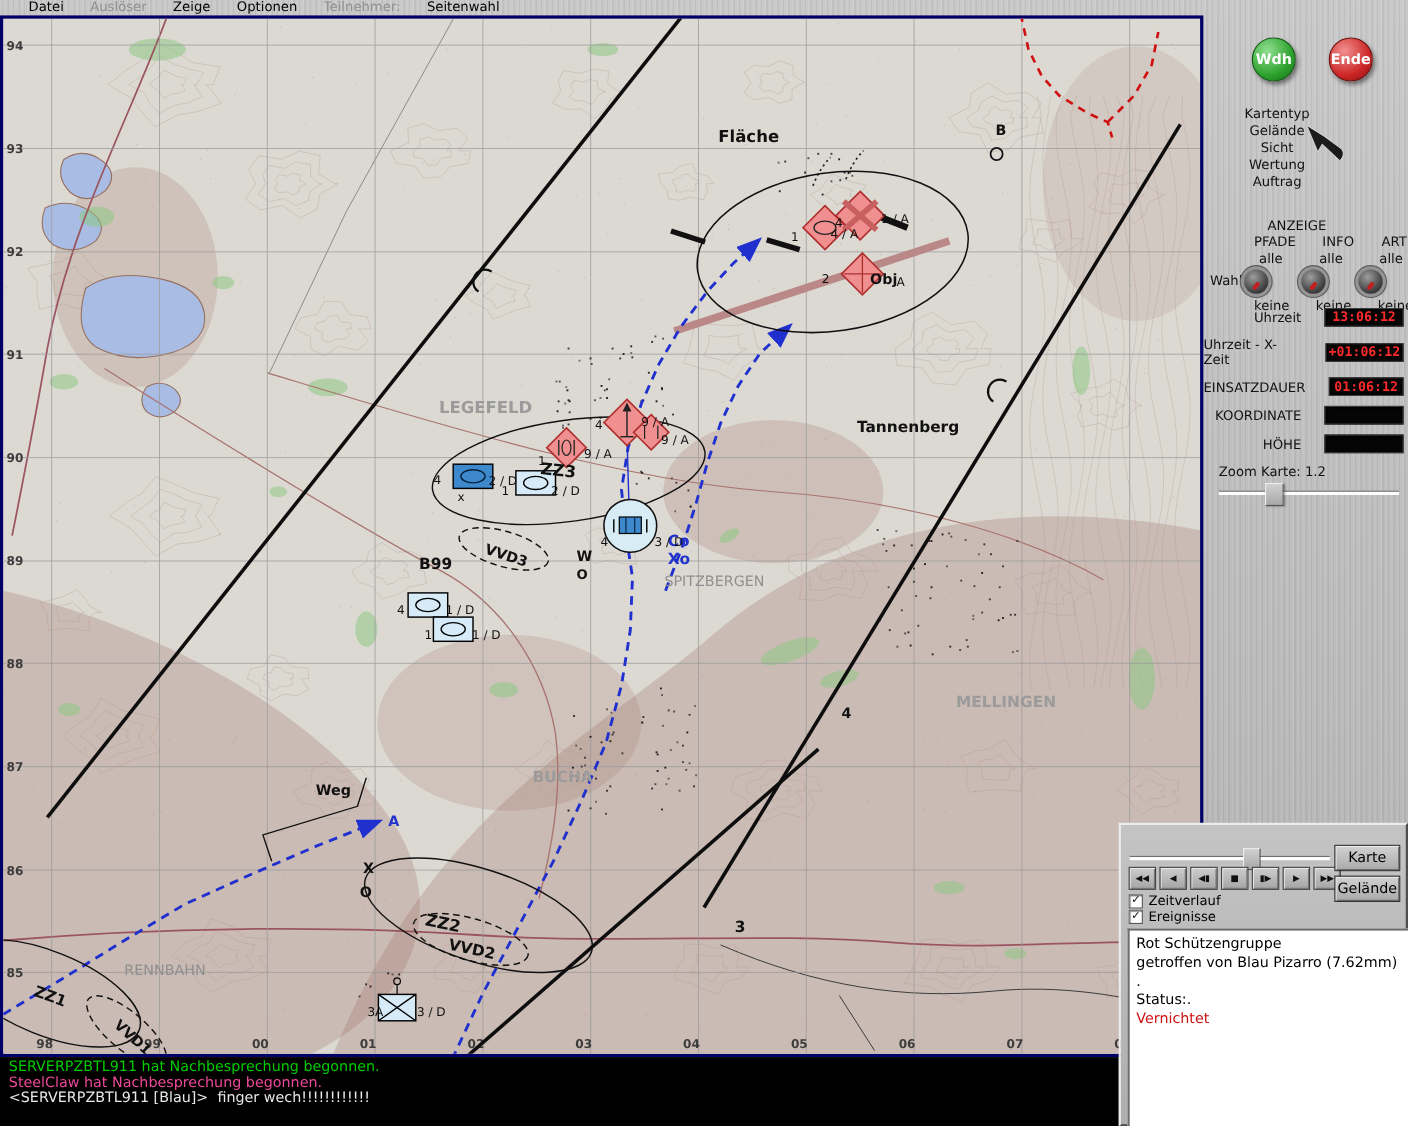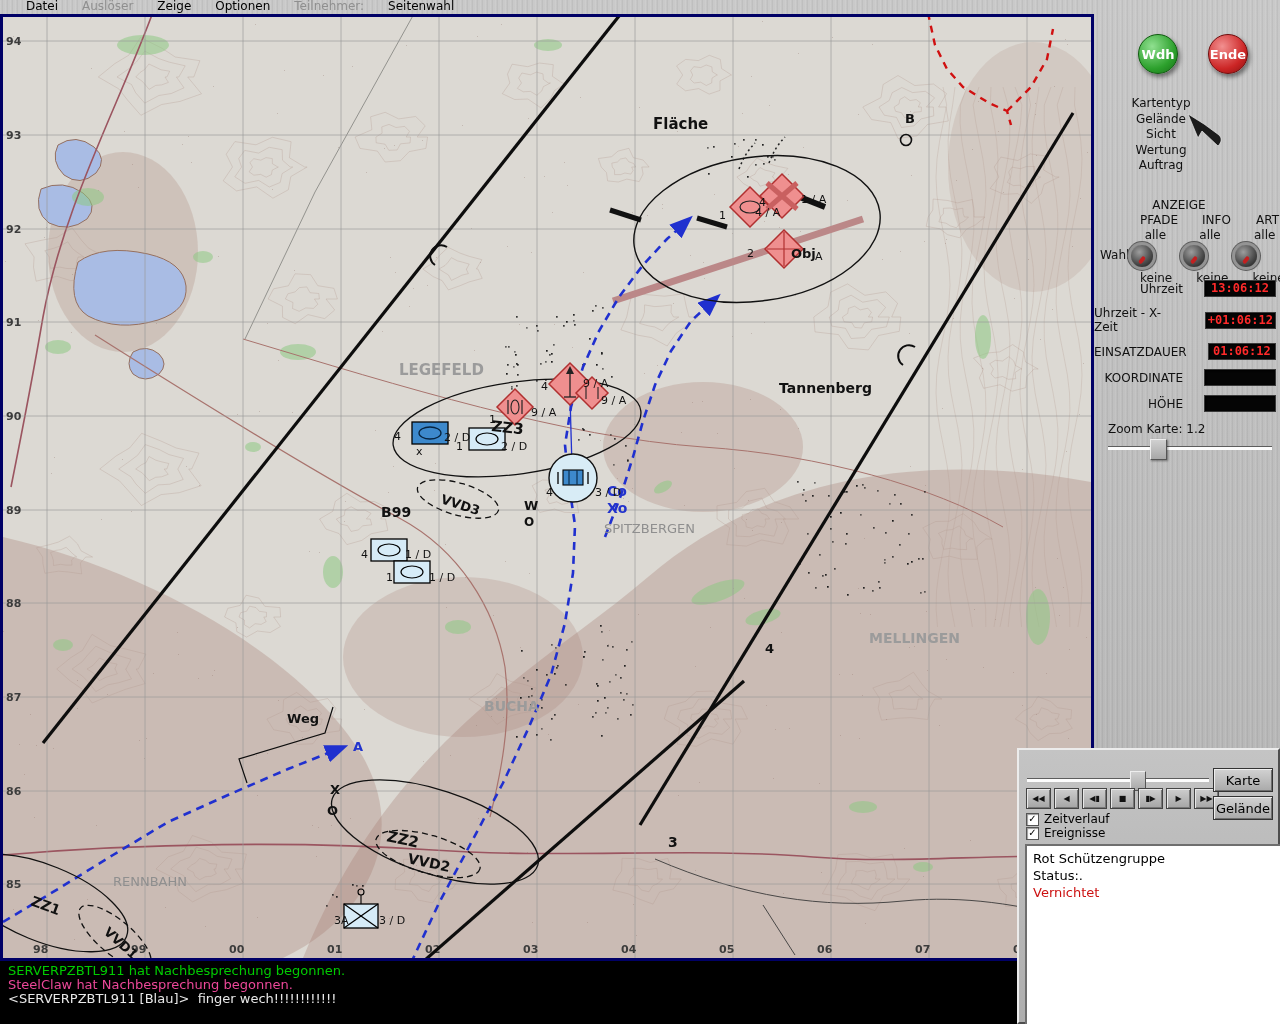--- a/index.html
+++ b/index.html
@@ -1044,18 +1044,19 @@
         <span class="cbox">✓</span>
         <span>Zeitverlauf</span>
       </div>
       <div class="check-row">
         <span class="cbox">✓</span>
         <span>Ereignisse</span>
       </div>
     </div>
     <div class="event-box">
       <div>Rot Schützengruppe</div>
+      <div>getroffen von Blau Pizarro (7.62mm) .</div>
       <div>Status:.</div>
       <div class="event-status">Vernichtet</div>
     </div>
   </div>
 
 </div>
 
 </body></html>

